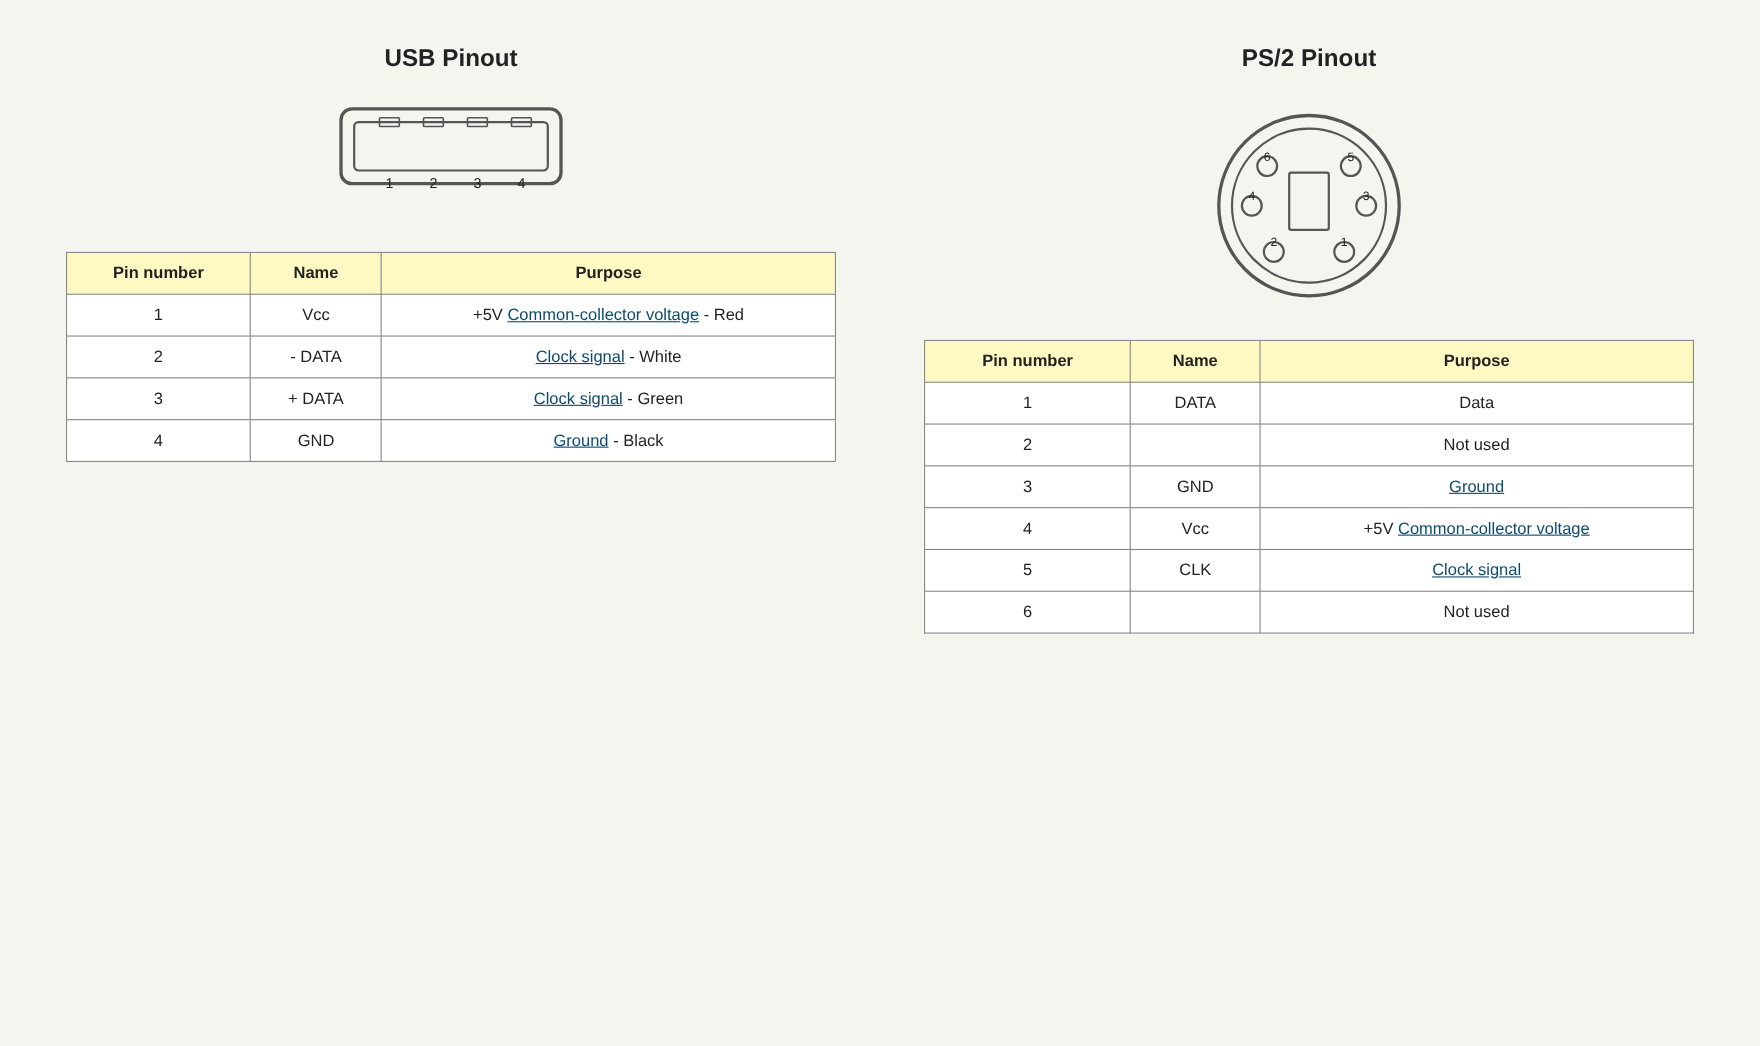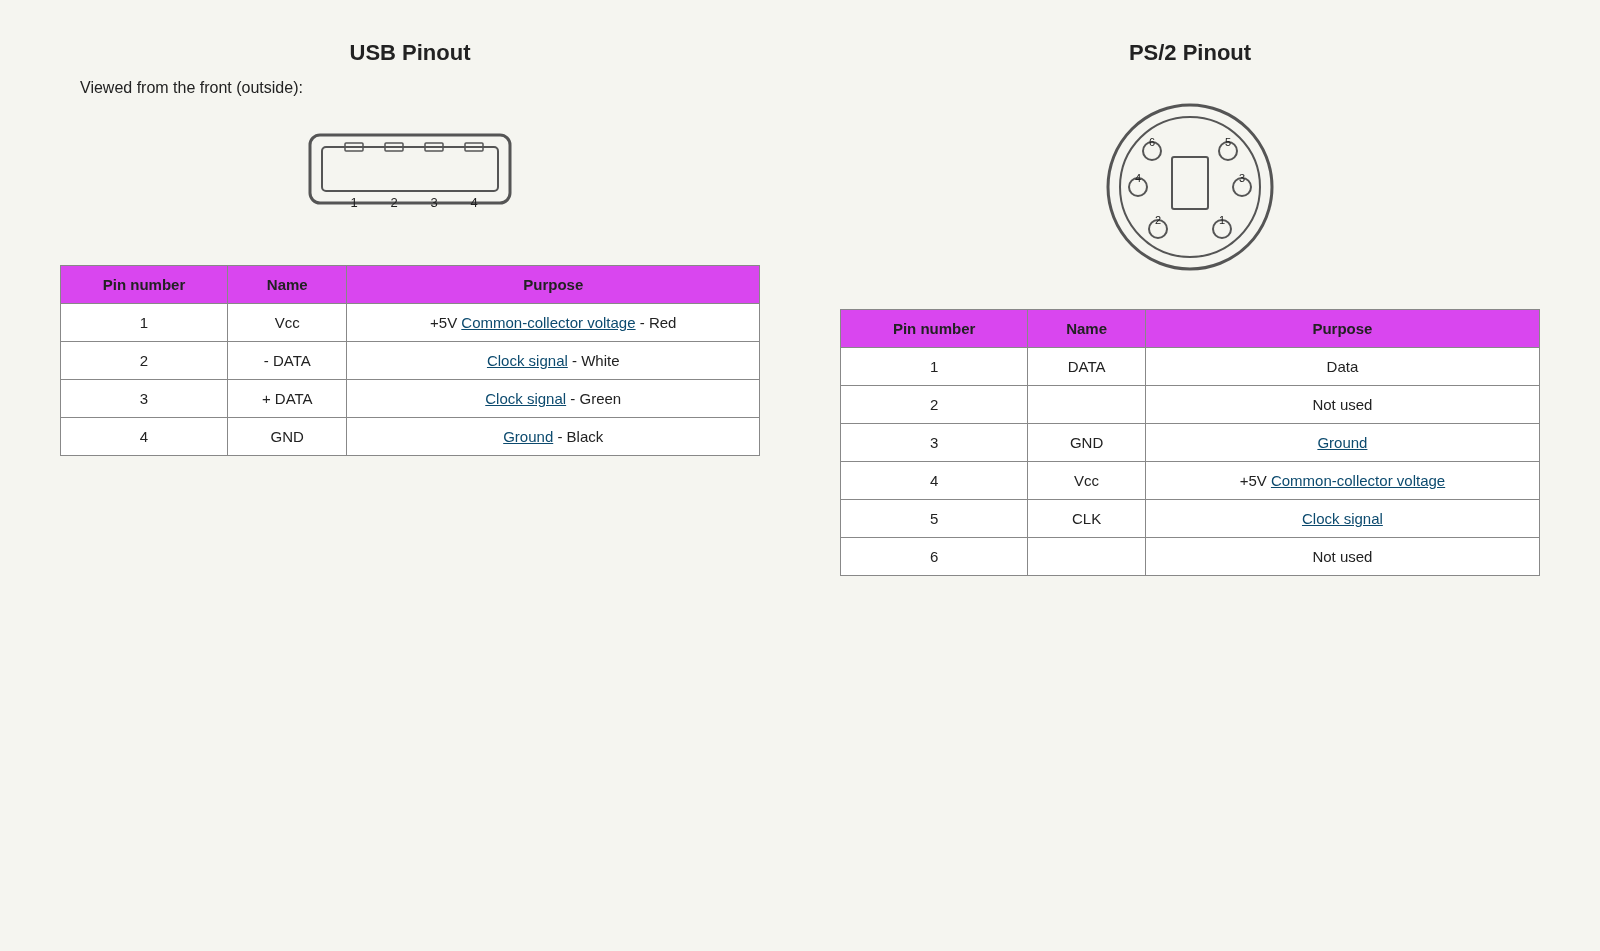--- a/index.html
+++ b/index.html
@@ -50,39 +50,38 @@
       margin-top: 10px;
     }
     th, td {
       border: 1px solid #888;
       padding: 10px 14px;
       text-align: center;
       vertical-align: middle;
     }
     th {
       font-weight: bold;
-      background: #d946ef;
+      background: #fef9c3;
     }
     td {
       background: #fff;
     }
     a {
       color: #0c4a6e;
       text-decoration: underline;
     }
   </style>
 </head>
 <body>
 
 <div class="main-layout">
 
   <div class="left-section">
     <h2>USB Pinout</h2>
 
-    <p class="view-label">Viewed from the front (outside):</p>
 
     <div class="usb-connector-container">
       <svg width="220" height="110" viewBox="0 0 220 110">
 
         <rect x="10" y="20" width="200" height="68" rx="10" ry="10" fill="none" stroke="#555" stroke-width="3"></rect>
 
         <rect x="22" y="32" width="176" height="44" rx="4" ry="4" fill="none" stroke="#555" stroke-width="2"></rect>
 
         <rect x="45" y="28" width="18" height="8" rx="1" fill="none" stroke="#555" stroke-width="1.5"></rect>
 

